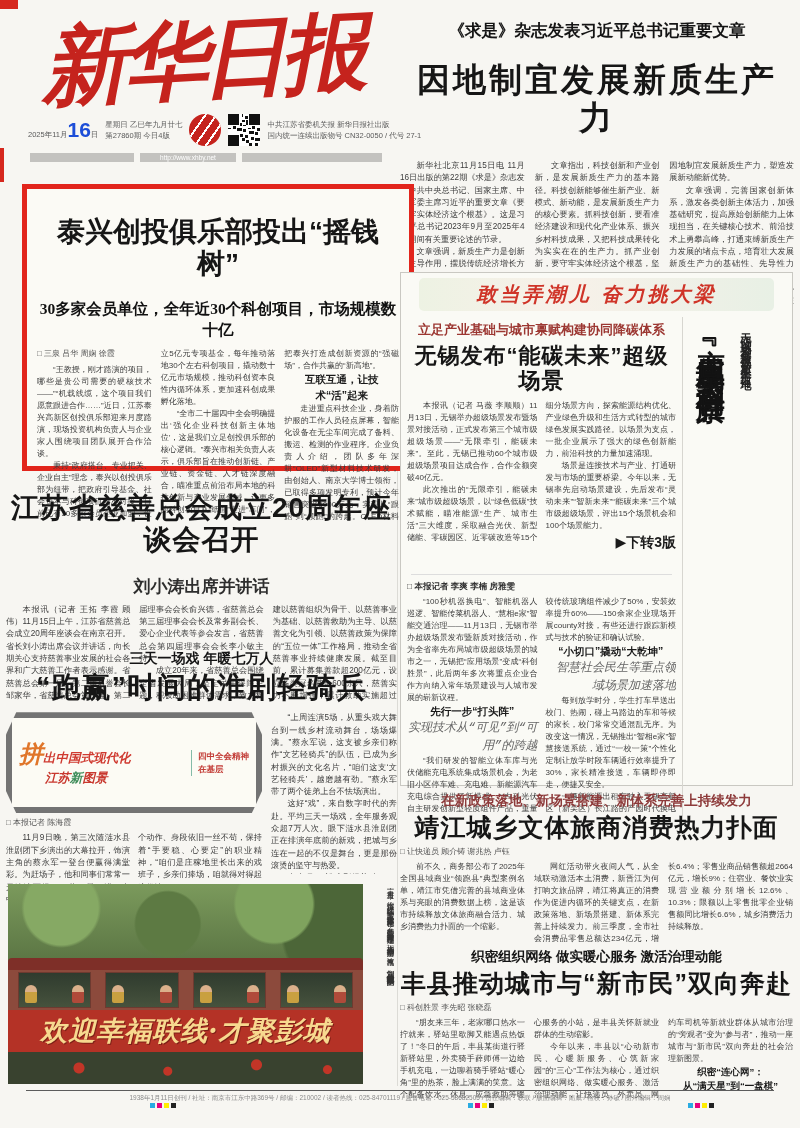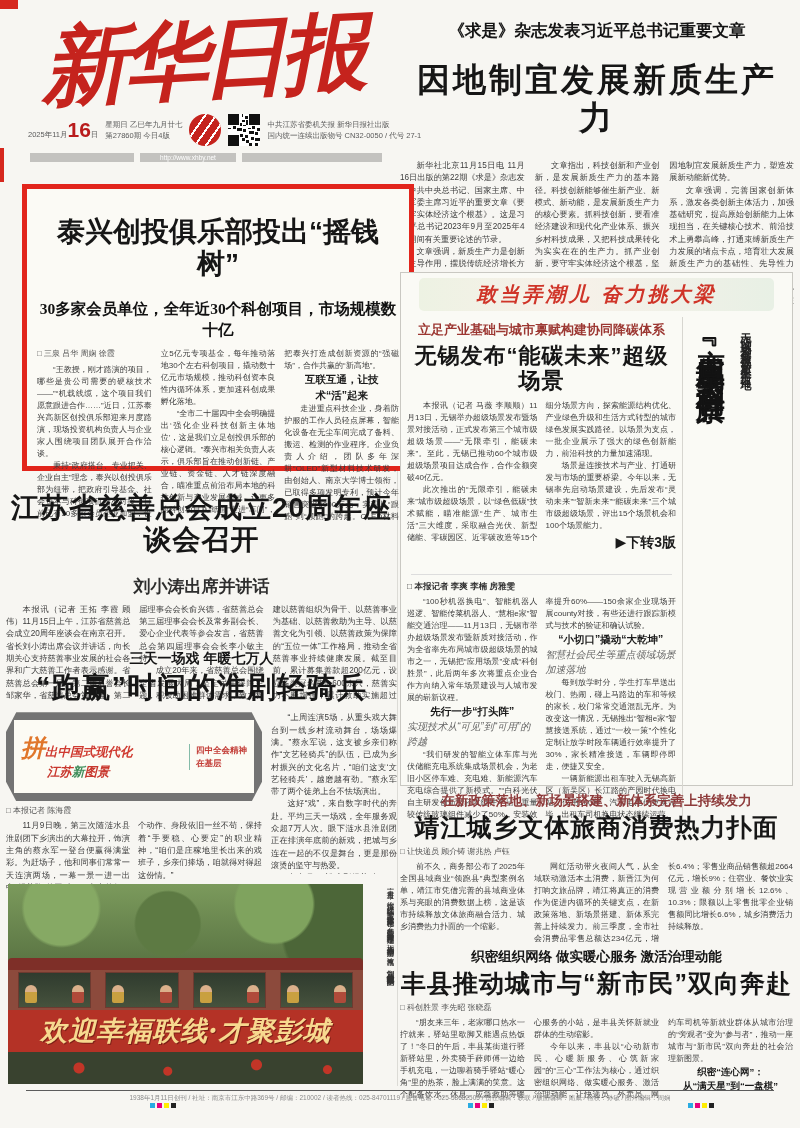--- a/index.html
+++ b/index.html
@@ -7,21 +7,21 @@
         font-family:"Liberation Sans","DejaVu Sans",sans-serif;color:#2e2e2e;}
   
   .corner-mark{position:absolute;left:0;top:0;width:18px;height:9px;background:#d6281e;}
   .edge-mark{position:absolute;left:0;top:148px;width:4px;height:34px;background:#d6281e;}
   .masthead{position:absolute;left:6px;top:4px;width:390px;height:178px;}
   .mh-title{font-family:"DejaVu Serif","Liberation Serif",serif;font-style:italic;font-weight:bold;
             font-size:86px;line-height:1.05;color:#c5231d;text-align:center;letter-spacing:-6px;
             transform:rotate(-3deg);margin-top:10px;}
   .mh-info{display:flex;align-items:center;gap:7px;margin:10px 0 0 22px;font-size:7.5px;color:#5a5a5a;}
   .date-group{white-space:nowrap;}
-  .date-big{font-size:21px;font-weight:bold;color:#b91c1c;}
+  .date-big{font-size:21px;font-weight:bold;color:#1d4ed8;}
   .cal-group div{line-height:1.5;white-space:nowrap;}
   .emblem{width:32px;height:32px;border-radius:50%;background:#c5231d;flex:0 0 auto;position:relative;overflow:hidden;}
   .emblem:before{content:"";position:absolute;inset:0;
     background:repeating-linear-gradient(125deg,transparent 0 4px,#fff 4px 6px,transparent 6px 9px);}
   .qr{width:32px;height:32px;flex:0 0 auto;background:#fff;}
   .org-group div{line-height:1.5;white-space:nowrap;}
   .mh-bar{display:flex;gap:6px;margin:7px 0 0 24px;}
   .mh-bar .seg{height:9px;background:#c3c2bf;}
   .seg1{width:104px;} .seg2{width:96px;color:#fff;font-size:6.5px;text-align:center;line-height:9px;}
   .seg3{width:140px;}
@@ -29,22 +29,22 @@
   .kicker{font-weight:bold;text-align:center;color:#141414;}
   .kicker.red{color:#9c3732;font-family:"Liberation Serif",serif;}
   .headline{font-weight:900;text-align:center;color:#161616;letter-spacing:1px;line-height:1.15;}
   .serifhead{font-family:"Liberation Serif","DejaVu Serif",serif;}
   .byline{font-size:8px;color:#555;margin:4px 0;}
   .abody{font-size:8.2px;line-height:1.5;color:#3c3c3c;text-align:justify;}
   .abody p{margin:0;text-indent:2em;}
   .flow{display:contents;}
   .inset{font-weight:bold;text-align:center;font-size:10.5px;color:#191919;margin:5px 0 2px;
          text-indent:0 !important;white-space:pre-line;}
-  .inset-sub{font-size:10px;text-align:left;color:#666;font-style:italic;margin:0 0 4px;
-             text-indent:0 !important;}
+  .inset-sub{font-size:12px;text-align:right;color:#666;font-style:italic;margin:0 0 4px;
+             text-indent:0 !important;font-family:Liberation Mono, monospace;}
   .jump{text-align:right;font-weight:bold;font-size:14px;color:#1a1a1a;margin-top:3px;text-indent:0 !important;}
   .center-rule{position:absolute;left:397px;top:188px;height:898px;border-left:1px solid #dcdbd6;}
   
   .qiushi{position:absolute;left:400px;top:20px;width:394px;}
   .qiushi .kicker{font-size:16.5px;}
   .qiushi .headline{font-size:33px;margin-top:20px;letter-spacing:3px;}
   .qiushi .abody{margin-top:9px;column-count:3;column-gap:10px;height:158px;overflow:hidden;}
   
   .taixing{position:absolute;left:22px;top:184px;width:392px;height:287px;border:5px solid #e2251c;
            background:#fbfaf5;box-sizing:border-box;padding:8px 10px 5px;}
@@ -58,22 +58,22 @@
   .cishan .headline{font-size:28px;}
   .cishan .subhead{font-family:"Liberation Serif",serif;font-weight:bold;font-size:17px;text-align:center;margin:5px 0 6px;}
   .cishan .abody{column-count:3;column-gap:9px;height:102px;overflow:hidden;}
   
   .huaiju{position:absolute;left:6px;top:650px;width:391px;}
   .huaiju .kicker{font-size:14px;}
   .huaiju .headline{font-size:29px;margin:3px 0 8px;}
   .hj-cols{display:flex;gap:9px;}
   .hj-left{width:256px;}
   .hj-right{width:126px;}
-  .badge{border:8px solid #737373;background:#fcfbf4;display:flex;align-items:center;gap:6px;
-         padding:12px 7px;clip-path:polygon(4% 0,96% 0,100% 22%,100% 78%,96% 100%,4% 100%,0 78%,0 22%);}
+  .badge{border:6px solid #737373;background:#fcfbf4;display:flex;align-items:center;gap:6px;
+         padding:20px 7px;clip-path:polygon(4% 0,96% 0,100% 22%,100% 78%,96% 100%,4% 100%,0 78%,0 22%);}
   .badge-main{flex:1;}
   .badge-pin{font-size:24px;font-weight:bold;font-style:italic;color:#e0762a;
              font-family:"DejaVu Serif",serif;}
   .badge-l1{font-size:12.5px;font-weight:bold;font-style:italic;color:#cf3a30;white-space:nowrap;}
   .badge-l2{font-size:12.5px;font-weight:bold;font-style:italic;color:#c8382e;margin-left:26px;white-space:nowrap;}
   .badge-l2 .green{color:#3f8d5a;}
   .badge-side{border-left:1px solid #84bba8;padding-left:6px;font-size:8.5px;font-weight:bold;
               color:#c23b35;line-height:1.5;white-space:nowrap;}
   .hj-left .twocol{column-count:2;column-gap:8px;height:86px;overflow:hidden;margin-top:4px;}
   .hj-right .abody{height:162px;overflow:hidden;}

